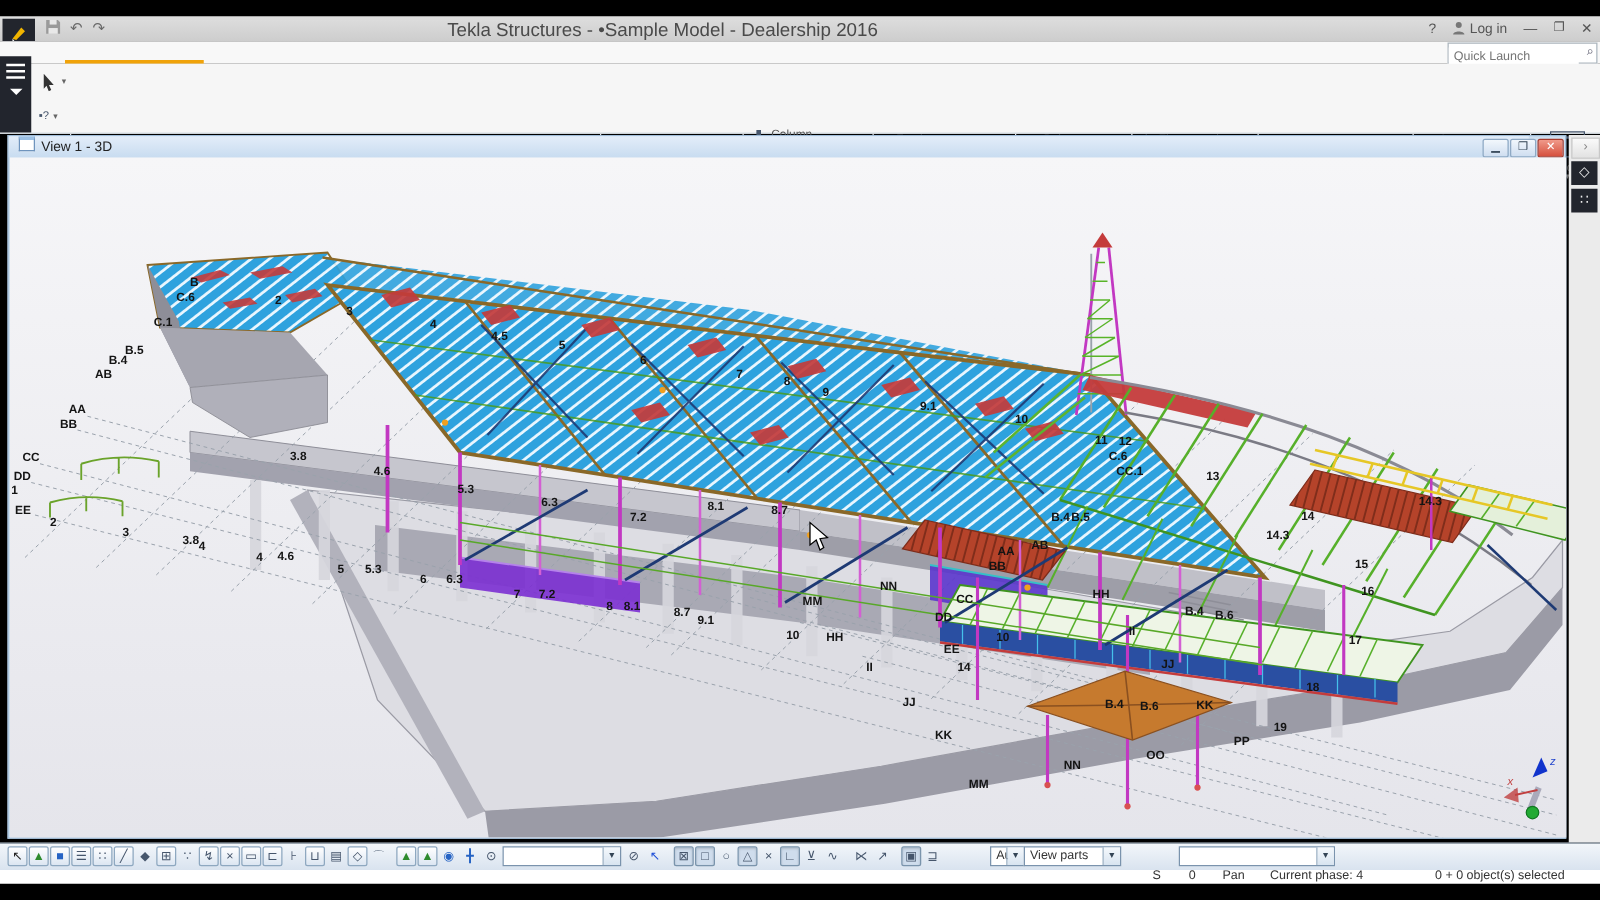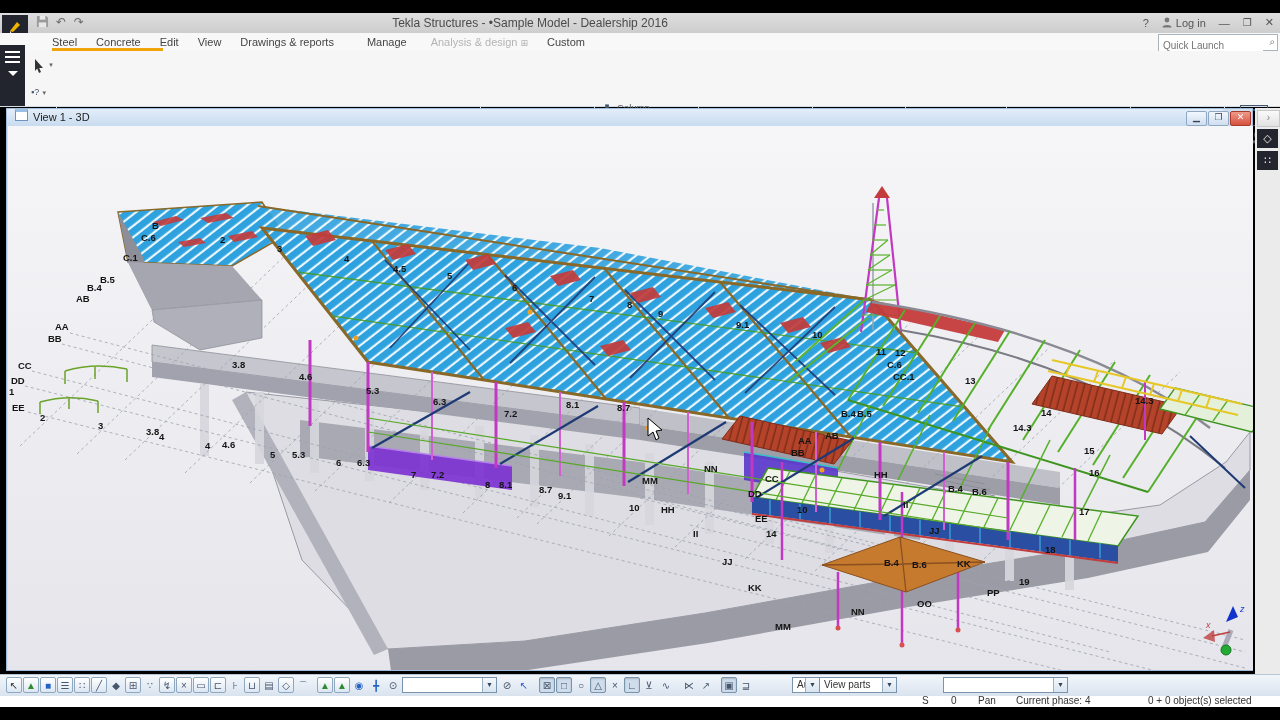--- a/index.html
+++ b/index.html
@@ -1,19 +1,19 @@
 <!DOCTYPE html>
 <html><head>
 <meta charset="utf-8">
 <style>
   html,body{margin:0;padding:0;width:1280px;height:720px;background:#000;overflow:hidden;
     font-family:"Liberation Sans","DejaVu Sans",sans-serif;position:relative}
   
   #titlebar{position:absolute;left:0;top:13px;width:1280px;height:20px;background:linear-gradient(#dedede,#cdcdcd)}
-  #apptitle{position:absolute;left:0;top:16px;width:1060px;text-align:center;font-size:12px;color:#4a4a4a}
+  #apptitle{position:absolute;left:0;top:16px;width:1060px;text-align:center;font-size:15px;color:#4a4a4a}
   #logo{position:absolute;left:2px;top:15px;width:26px;height:25px;background:#22252d;text-align:center}
   #logo svg{margin-top:4px}
   .tb-ic{position:absolute;top:15px;font-size:12px;color:#6a6a6a}
   #tb-right{position:absolute;right:6px;top:16px;font-size:11px;color:#555;display:flex;gap:13px;align-items:center}
   
   #tabrow{position:absolute;left:0;top:33px;width:1280px;height:18px;background:#f8f8f8}
   #tabs{position:absolute;left:52px;top:0;height:18px;display:flex;align-items:center}
   .tab{font-size:11px;color:#444;margin-right:19px;white-space:nowrap}
   .tab:nth-child(5){margin-right:33px}
   .tab:nth-child(6){margin-right:24px}
@@ -103,30 +103,20 @@
         <path d="M0.5 10.5c0-3.2 9-3.2 9 0z" fill="#777"></path>
       </svg>
     <span>Log in</span>
   </span>
   <span>—</span>
   <span style="font-size:10px">❐</span>
   <span>✕</span>
 </div>
 
 <div id="tabrow">
-  <div id="tabs">
-      <span class="tab">Steel</span>
-      <span class="tab">Concrete</span>
-      <span class="tab">Edit</span>
-      <span class="tab">View</span>
-      <span class="tab">Drawings &amp; reports</span>
-      <span class="tab">Manage</span>
-      <span class="tab disabled">Analysis &amp; design<span class="ticon">⊞</span></span>
-      <span class="tab">Custom</span>
-    </div>
   <div id="underline"></div>
   <div id="quicklaunch">
     <input placeholder="Quick Launch" style="">
     <span class="mag">⌕</span>
   </div>
 </div>
 
 <div id="ribbon">
   <div class="seltool" style="left:33px;top:8px">
     <svg width="13" height="14" viewBox="0 0 13 14">

